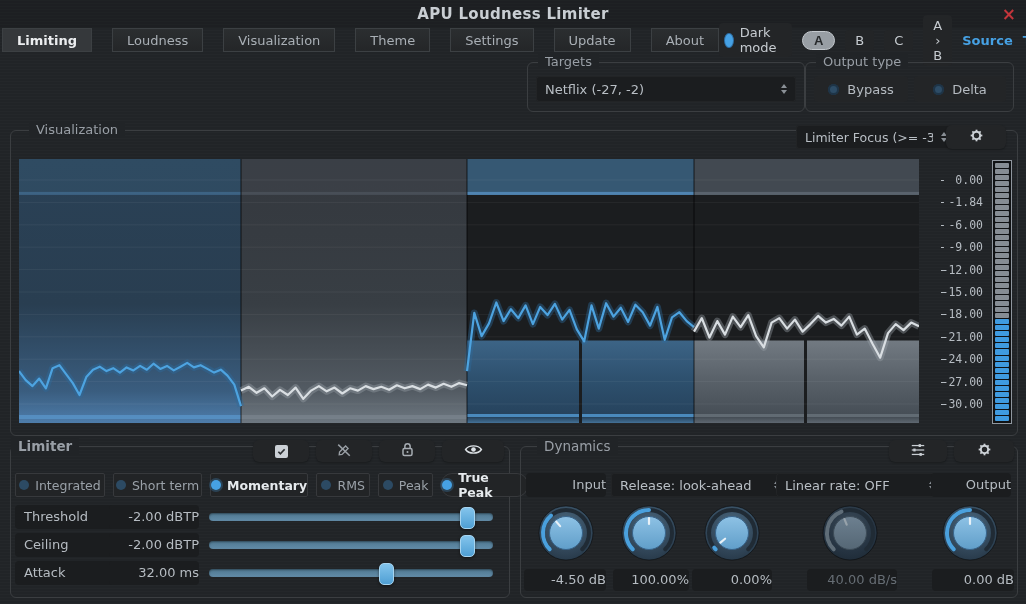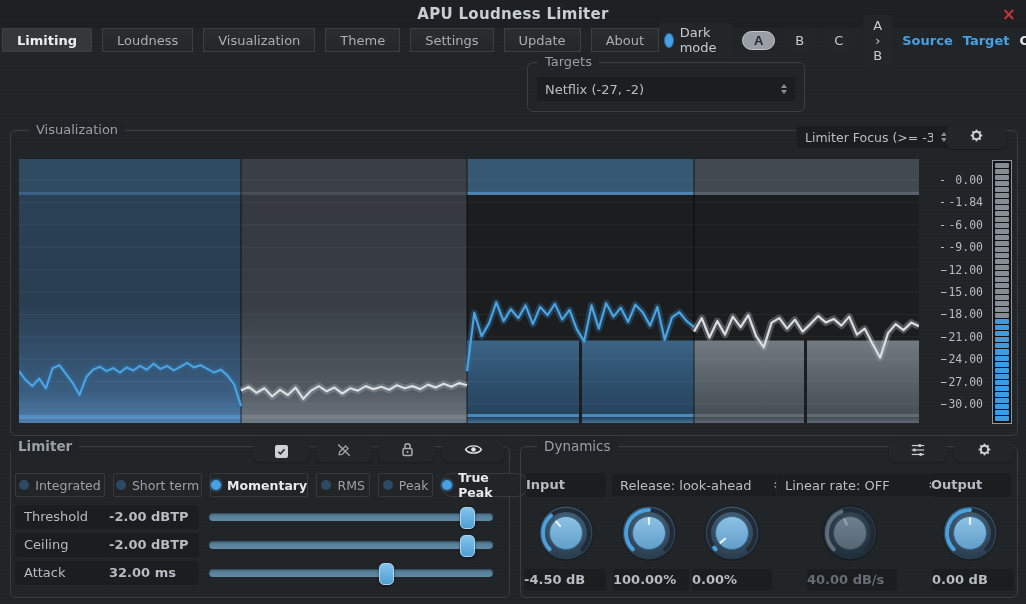--- a/index.html
+++ b/index.html
@@ -5,21 +5,21 @@
   html,body{margin:0;padding:0;background:#17191b;}
   .app{position:relative;width:1026px;height:604px;background:#212427;overflow:hidden;
        font-family:"DejaVu Sans",sans-serif;color:#c2c7cc;
        background-image:repeating-linear-gradient(0deg,rgba(255,255,255,.015) 0 1px,transparent 1px 3px);}
   
   .titlebar{position:absolute;left:0;top:0;width:100%;height:28px;background:rgba(0,0,0,.12);}
   .title{position:absolute;left:0;right:0;top:5px;text-align:center;font-size:15px;font-weight:600;color:#c9ced3;letter-spacing:.3px;}
   .close{position:absolute;right:10px;top:4px;font-size:17px;font-weight:bold;color:#c2353b;cursor:pointer;}
   
   .tabbar{position:absolute;left:0;top:28px;width:100%;height:24px;display:flex;align-items:stretch;}
-  .tabs{display:flex;gap:10px;padding-left:2px;}
+  .tabs{display:flex;gap:20px;padding-left:2px;}
   .tab{background:linear-gradient(#2b2e30,#242628);border:1px solid #3c4043;color:#a9afb5;
        font-size:13px;padding:0 14px;display:flex;align-items:center;font-family:inherit;}
   .tab.active{background:#35383b;color:#eceef0;font-weight:bold;}
   .topctl{margin-left:auto;display:flex;align-items:center;gap:10px;padding-right:10px;font-size:13px;}
   .dmwrap{display:flex;align-items:center;gap:7px;background:#232527;border-radius:4px;padding:2px 10px 2px 6px;}
   .toggle-dot{width:13px;height:13px;border-radius:50%;background:#46a1e4;border:2px solid #16înu2c3e;
        border-color:#162c3e;box-shadow:0 0 0 1px #2f6ea3;}
   .pill{background:#989ea4;color:#26292b;border:1px solid #c3c8cd;border-radius:10px;padding:1px 11px;font-size:13px;font-weight:600;}
   .mini{background:#232527;color:#c6cbd0;border:none;border-radius:4px;padding:3px 10px;font-size:13px;font-family:inherit;}
   .lbl{color:#c6cbd0;}
@@ -51,21 +51,21 @@
   #meter .seg.blue{background:#3f9be0;}
   
   .modes{position:absolute;left:4px;top:26px;width:492px;display:flex;gap:8px;}
   .opt{box-sizing:border-box;display:flex;align-items:center;justify-content:center;gap:6px;background:#222426;
        border:1px solid #37393c;border-radius:2px;height:24px;font-size:12.5px;color:#9aa1a8;cursor:pointer;}
   .opt .dot{width:10px;height:10px;border-radius:50%;background:#2c4a63;flex:0 0 auto;}
   .opt.sel{color:#e6eaed;font-weight:bold;}
   .opt.sel .dot{background:#46a1e4;box-shadow:0 0 0 2px rgba(70,160,228,.25);}
   .vbox{position:absolute;background:#1b1d1f;border-radius:4px;height:24px;line-height:24px;font-size:13px;color:#b6bcc2;}
   .vlabel{padding-left:9px;}
-  .vval{text-align:left;font-weight:bold;}
+  .vval{text-align:right;}
   .vval.dim{color:#666d74;}
   .slider{position:absolute;height:24px;cursor:pointer;}
   .track{position:absolute;left:0;right:0;top:8px;height:8px;border-radius:4px;
          background:linear-gradient(#4f7890,#628ca8);box-shadow:inset 0 1px 2px rgba(0,0,0,.4);}
   .handle{position:absolute;top:2px;width:13px;height:20px;border-radius:5px;
           background:linear-gradient(#83c4ec,#4f9fd4);border:1px solid #a6d4f0;box-shadow:0 1px 3px rgba(0,0,0,.5);}
   .knob{position:absolute;width:58px;height:58px;}
   .chk{width:13px;height:13px;background:#ccd1d6;border-radius:2px;display:flex;align-items:center;justify-content:center;}
 </style>
 </head>
@@ -108,20 +108,31 @@
     <span class="legend">Targets</span>
     <div class="select" style="left:8px;top:13px;width:242px;">
       <span class="txt">Netflix (-27, -2)</span>
       <span class="spin">
           <i class="up"></i>
           <i class="dn"></i>
         </span>
     </div>
   </div>
 
+  <div class="group" style="left:805px;top:62px;width:207px;height:48px;">
+    <span class="legend">Output type</span>
+    <div class="radiobtn" style="left:8px;top:13px;width:94px;">
+      <span class="rdot"></span>
+      <span>Bypass</span>
+    </div>
+    <div class="radiobtn" style="left:108px;top:13px;width:92px;">
+      <span class="rdot"></span>
+      <span>Delta</span>
+    </div>
+  </div>
 
   <div class="group" style="left:10px;top:130px;width:1006px;height:304px;">
     <span class="legend" style="left:18px;">Visualization</span>
     <div class="select" style="left:785px;top:-6px;width:142px;height:24px;">
       <span class="txt" style="font-size:12.5px;">Limiter Focus (&gt;= -30)</span>
       <span class="spin">
           <i class="up"></i>
           <i class="dn"></i>
         </span>
     </div>

